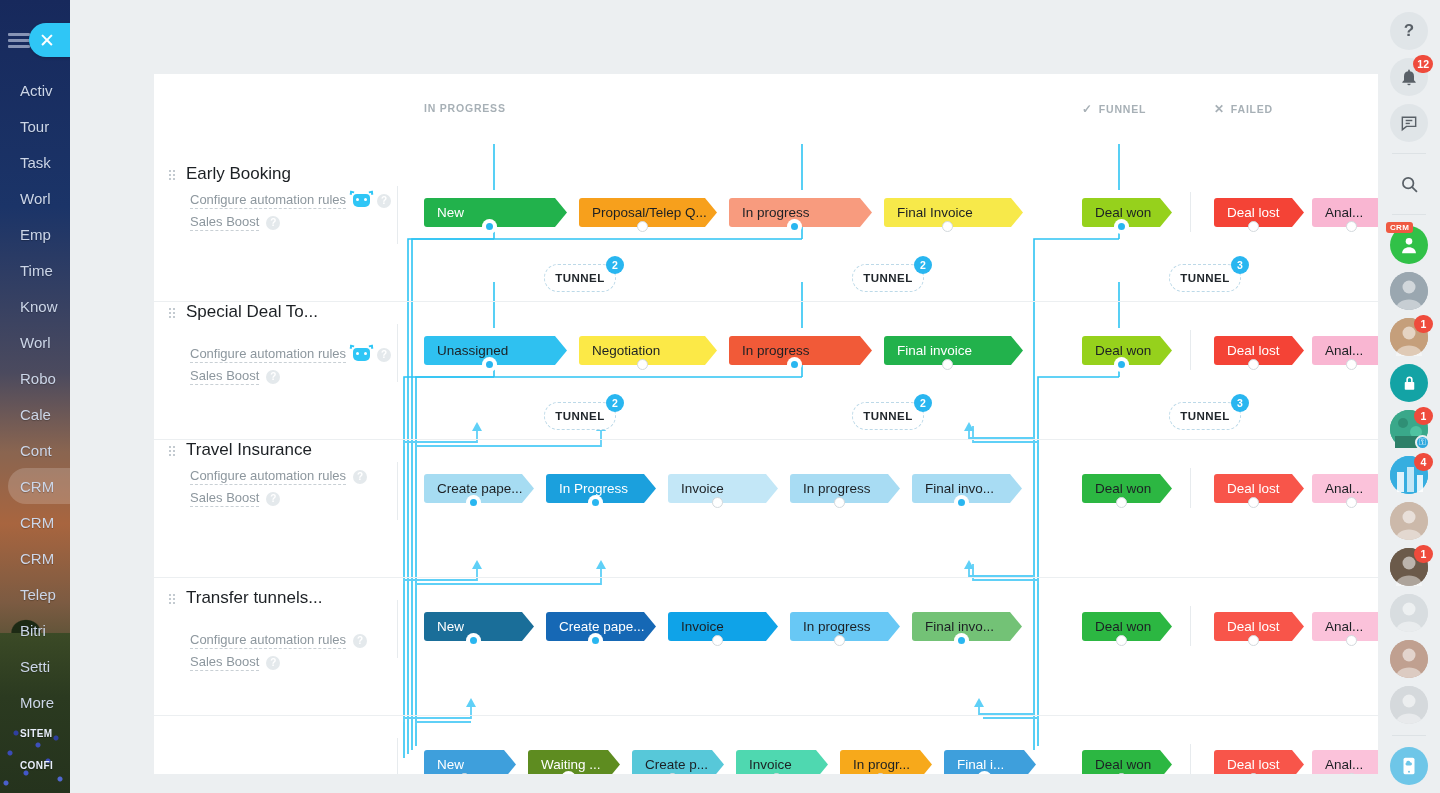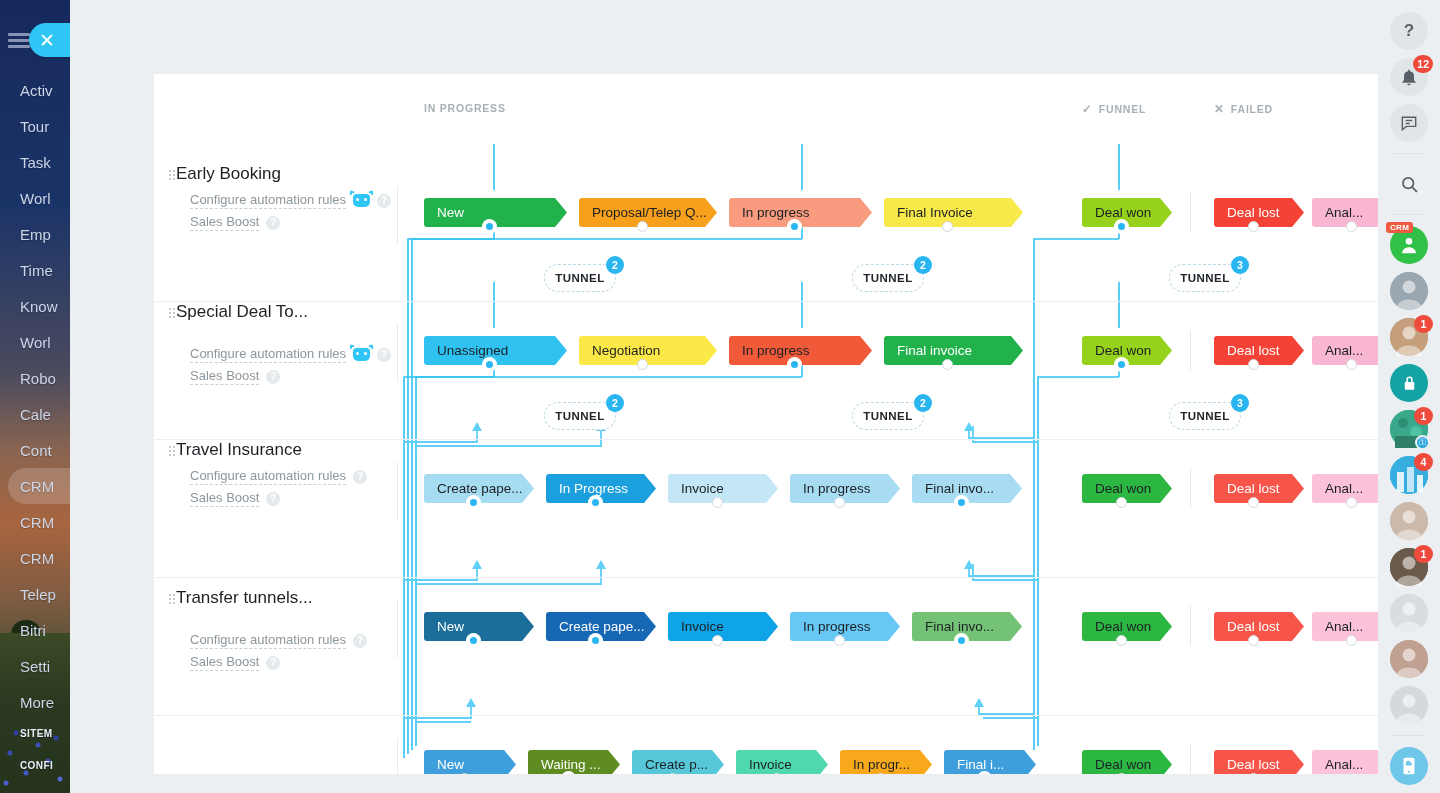--- a/index.html
+++ b/index.html
@@ -97,21 +97,21 @@
 
   
   .row{ position:absolute; left:0; width:1272px; border-bottom:1px solid #eceff1; }
   .row:last-child{ border-bottom:none; }
   .rowinfo{ position:absolute; left:14px; top:0; width:230px; }
   .drag-handle{
     position:absolute; left:0; top:5px; width:8px; height:12px;
     background-image:radial-gradient(#c3cad0 1px, transparent 1.2px);
     background-size:4px 4px;
   }
-  .fname{ margin-left:8px; font-size:17px; color:#1c2024; font-weight:400; white-space:nowrap; }
+  .fname{ margin-left:18px; font-size:17px; color:#1c2024; font-weight:400; white-space:nowrap; }
   .frules{ margin-left:22px; margin-top:8px; font-size:13px; color:#8d979e; display:flex; align-items:center; gap:7px; white-space:nowrap;}
   .frules .dtext{ border-bottom:1px dashed #c9d0d5; padding-bottom:1px;}
   .robot{
     width:17px;height:13px;background:#2fc6f6;border-radius:4px 4px 5px 5px;position:relative;flex:0 0 auto;
   }
   .robot:before{content:"";position:absolute;left:3px;top:4px;width:3px;height:3px;background:#fff;border-radius:50%;}
   .robot:after{content:"";position:absolute;right:3px;top:4px;width:3px;height:3px;background:#fff;border-radius:50%;}
   .robot i{position:absolute;left:-3px;top:-3px;width:4px;height:4px;border-top:2px solid #2fc6f6;border-left:2px solid #2fc6f6;transform:rotate(10deg);}
   .robot i.r{left:auto;right:-3px;border-left:none;border-right:2px solid #2fc6f6;transform:rotate(-10deg);}
   .qm{

